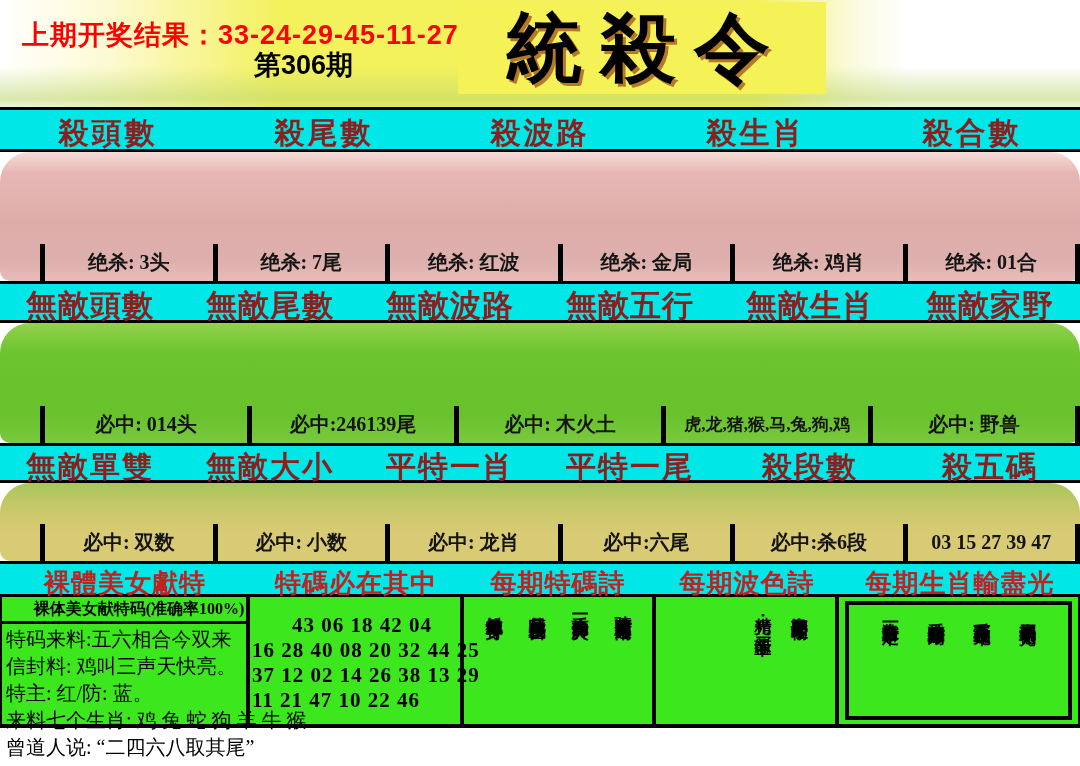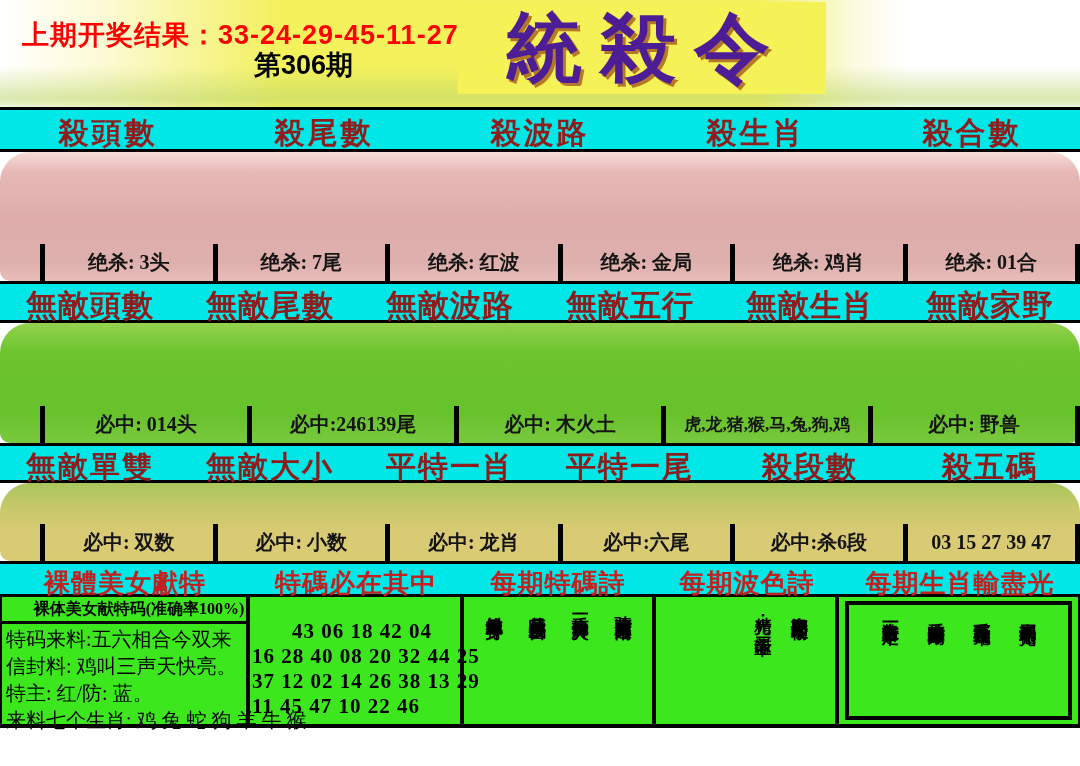--- a/index.html
+++ b/index.html
@@ -14,21 +14,21 @@
     background:
       linear-gradient(180deg, rgba(255,255,255,0) 62%, rgba(186,214,110,0.55) 92%, rgba(186,214,110,0.25) 100%),
       linear-gradient(90deg, #ffffff 0%, #fcfad2 10%, #f3f15c 26%, #f3f15c 70%, #fafae0 79%, #ffffff 84%);
   }
   .result { position:absolute; top:17px; left:22px; color:#ff0000;
     font-size:27px; font-weight:bold; letter-spacing:1px; white-space:nowrap; }
   .issue { position:absolute; top:47px; left:254px; color:#000;
     font-size:27px; font-weight:bold; }
   .title-box { position:absolute; top:2px; left:458px; width:368px; height:92px;
     background:#f4f257; display:flex; align-items:center; justify-content:center; }
-  .title-text { color:#4c1d95; font-size:76px; font-weight:bold; letter-spacing:18px;
+  .title-text { color:#000000; font-size:76px; font-weight:bold; letter-spacing:18px;
     font-family:"Liberation Serif", serif; line-height:1;
     text-shadow:3px 3px 0 rgba(130,20,0,.55); padding-left:10px; }
   
   .cyan-row { display:flex; align-items:center; background:#00e7e7;
     border-top:3px solid #000; border-bottom:3px solid #000; }
   .cyan-row .hcell { flex:1; text-align:center; font-weight:bold;
     color:#8e1d1d; white-space:nowrap;margin-top:8px; }
   .row-h45 { height:45px; } .row-h45 .hcell { font-size:30px; letter-spacing:3px; }
   .row-h42 { height:42px; } .row-h42 .hcell { font-size:31px; letter-spacing:1px; }
   .row-h40 { height:40px; } .row-h40 .hcell { font-size:30px; letter-spacing:2px; }
@@ -54,21 +54,21 @@
     border-bottom:4px solid #000; border-left:2px solid #000; border-right:2px solid #000;
     font-family:"Liberation Serif", serif; color:#000000; }
   .bcol { height:100%; }
   .col-naked { width:248px; border-right:4px solid #000; display:flex; flex-direction:column; }
   .naked-title { text-align:center; font-weight:bold; font-size:16px;
     border-bottom:3px solid #000; padding:2px 0 1px 30px; white-space:nowrap; }
   .naked-lines { flex:1; display:flex; flex-direction:column; justify-content:space-around;
     padding:2px 2px 3px 4px; }
   .naked-line { font-weight:normal; font-size:20px; white-space:nowrap; }
   .col-nums { width:214px; border-right:4px solid #000; display:flex; flex-direction:column;
-    justify-content:space-around; padding:22px 2px; }
+    justify-content:space-around; padding:16px 2px; }
   .num-line { font-weight:bold; font-size:21px; white-space:nowrap; letter-spacing:1px; }
   .num-line.first { text-align:center; padding-left:14px; }
   .col-poem3 { width:192px; border-right:4px solid #000; display:flex;
     justify-content:space-around; padding:6px 8px; }
   .col-poem4 { width:183px; border-right:4px solid #000; display:flex;
     justify-content:flex-end; gap:16px; padding:6px 26px 6px 6px; }
   .col-poem5 { flex:1; padding:4px 6px; }
   .zodiac-box { height:100%; border:4px solid #000; display:flex;
     justify-content:space-around; padding:4px 18px; }
   .vcol { writing-mode:vertical-rl; text-orientation:upright;
@@ -158,28 +158,29 @@
 
   <div class="bottom">
 
     <div class="bcol col-naked">
       <div class="naked-title">裸体美女献特码(准确率100%)</div>
       <div class="naked-lines">
         <div class="naked-line">特码来料:五六相合今双来</div>
         <div class="naked-line">信封料: 鸡叫三声天快亮。</div>
         <div class="naked-line">特主: 红/防: 蓝。</div>
         <div class="naked-line">来料七个生肖: 鸡 兔 蛇 狗 羊 牛 猴</div>
+        <div class="naked-line">曾道人说: “二四六八取其尾”</div>
       </div>
     </div>
 
     <div class="bcol col-nums">
       <div class="num-line first">43 06 18 42 04</div>
       <div class="num-line">16 28 40 08 20 32 44 25</div>
       <div class="num-line">37 12 02 14 26 38 13 29</div>
-      <div class="num-line">11 45 47 10 22 46</div>
+      <div class="num-line">11 21 47 10 22 46</div>
     </div>
 
     <div class="bcol col-poem3">
       <div class="vcol">树体触天字存身</div>
       <div class="vcol">花叶尽落残枝留</div>
       <div class="vcol">手执一斧两脚夹</div>
       <div class="vcol">骑虎难下树边闹</div>
     </div>
 
     <div class="bcol col-poem4">

